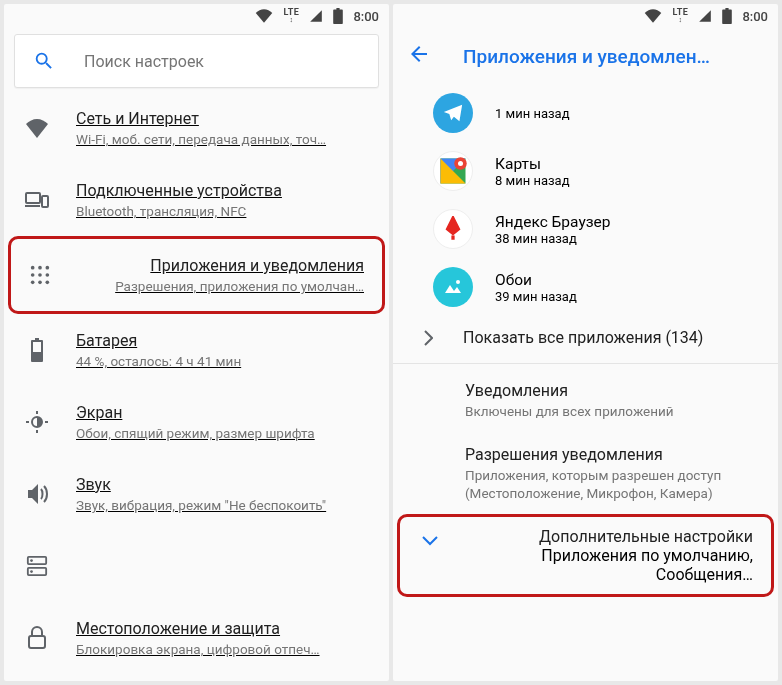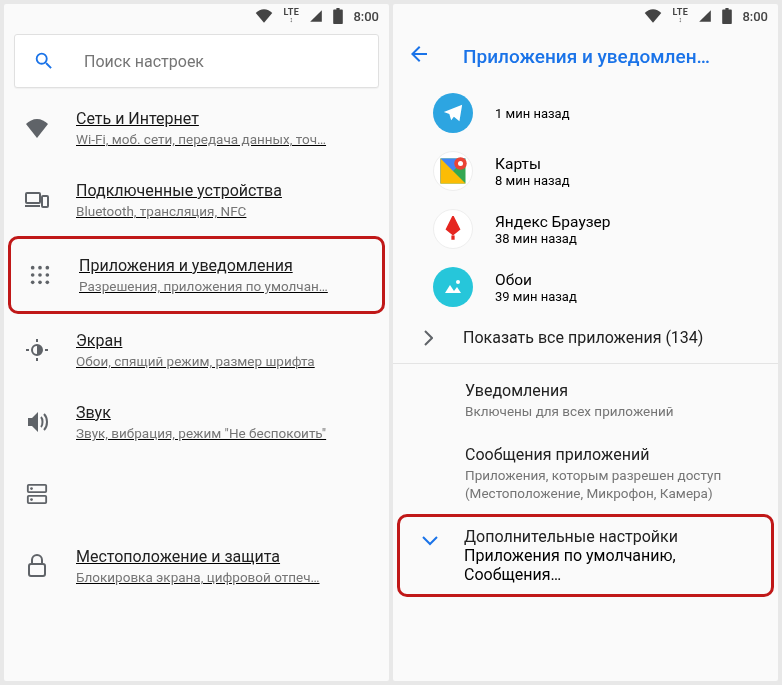--- a/index.html
+++ b/index.html
@@ -96,20 +96,21 @@
     color: #757575;
     line-height: 18px;
     white-space: nowrap;
     overflow: hidden;
     text-overflow: ellipsis;
   }
   .highlight {
     border: 3px solid #c01818;
     border-radius: 10px;
     margin: 0 4px;
+    text-align: right;
   }
   .highlight .row { padding-left: 16px; }
   
   .app-ic {
     width: 40px; height: 40px; border-radius: 50%;
     display:flex; align-items:center; justify-content:center;
     flex-shrink:0;
   }
   .app-row { display:flex; align-items:center; padding: 8px 18px 8px 40px; gap: 22px; min-height:58px;}
   .app-row .txt .title { font-size: 15.5px; }
@@ -195,20 +196,32 @@
               <circle cx="20" cy="20" r="2" fill="#5f6368"></circle>
             </svg>
           </span>
         <div class="txt">
             <div class="title">Приложения и уведомления</div>
             <div class="sub">Разрешения, приложения по умолчан…</div>
           </div>
       </div>
     </div>
 
+    <div class="row">
+      <span class="ic">
+          <svg width="14" height="24" viewBox="0 0 14 24">
+            <path fill="#5f6368" d="M5 0h4v2h3a1 1 0 011 1v20a1 1 0 01-1 1H2a1 1 0 01-1-1V3a1 1 0 011-1h3V0z"></path>
+            <rect x="3" y="4" width="8" height="10" fill="#fafafa"></rect>
+          </svg>
+        </span>
+      <div class="txt">
+          <div class="title">Батарея</div>
+          <div class="sub">44 %, осталось: 4 ч 41 мин</div>
+        </div>
+    </div>
 
     <div class="row">
       <span class="ic">
           <svg width="24" height="24" viewBox="0 0 24 24">
             <circle cx="12" cy="12" r="5" fill="none" stroke="#5f6368" stroke-width="2"></circle>
             <path d="M12 12V7a5 5 0 010 10V12z" fill="#5f6368"></path>
             <g stroke="#5f6368" stroke-width="2">
               <line x1="12" y1="1" x2="12" y2="4"></line>
               <line x1="12" y1="20" x2="12" y2="23"></line>
               <line x1="1" y1="12" x2="4" y2="12"></line>
@@ -343,21 +356,21 @@
     </div>
 
     <div class="divider"></div>
 
     <div class="sec-row">
       <div class="title">Уведомления</div>
       <div class="sub">Включены для всех приложений</div>
     </div>
 
     <div class="sec-row">
-      <div class="title">Сообщения приложений</div>
+      <div class="title">Разрешения уведомления</div>
       <div class="sub" style="white-space:normal">Приложения, которым разрешен доступ (Местоположение, Микрофон, Камера)</div>
     </div>
 
     <div class="highlight">
       <div class="expand-row">
         <span class="ic"><svg width="16" height="10" viewBox="0 0 16 10">
               <path fill="none" stroke="#1a73e8" stroke-width="2" d="M1 1l7 7 7-7"></path>
             </svg></span>
         <div class="txt">
           <div class="title" style="font-size:16px;color:#212121">Дополнительные настройки</div>

